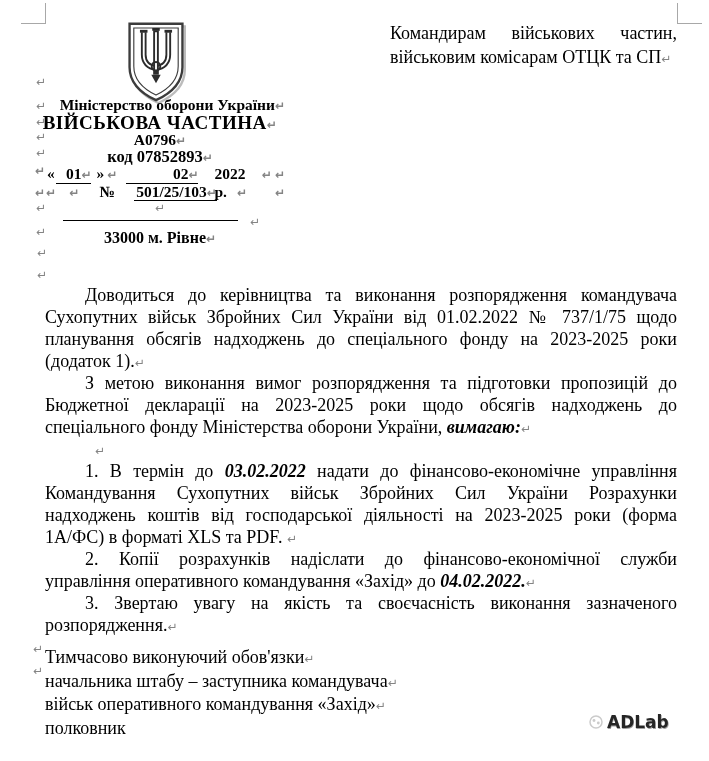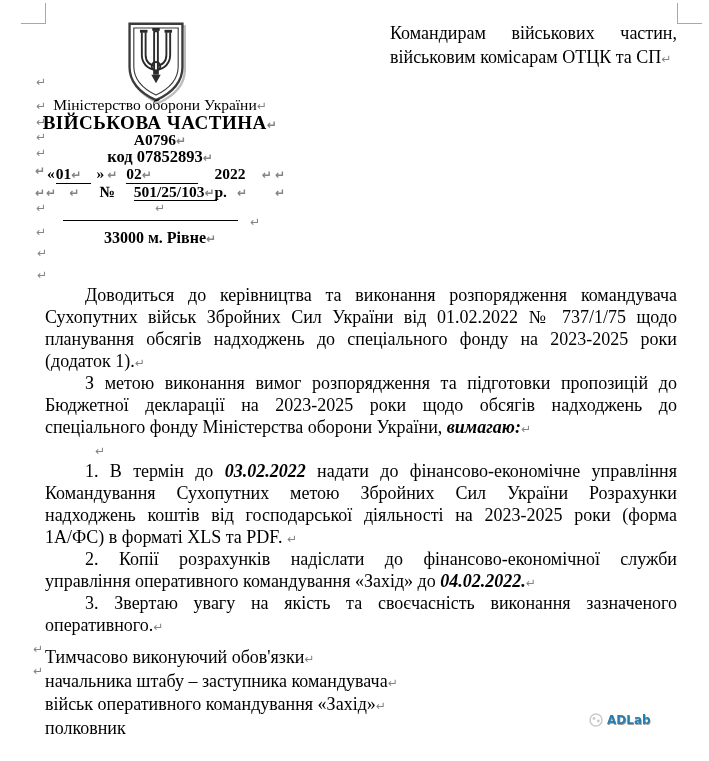--- a/index.html
+++ b/index.html
@@ -17,45 +17,45 @@
   
   .recipient{position:absolute;left:390px;top:22px;width:287px;
              font-size:18px;line-height:23.5px;}
   .jl{text-align:justify;text-align-last:justify;}
   .ll{text-align:left;}
   
   .emblem{position:absolute;left:122px;top:16px;}
   
   .lh{position:absolute;left:35px;top:96px;width:250px;text-align:center;}
   .lh .row{position:relative;}
-  .r-min {height:17px;line-height:17px;font-size:15.5px;font-weight:normal;}
+  .r-min {height:17px;line-height:17px;font-size:15.5px;font-weight:bold;text-align:right;}
   .r-unit{height:19px;line-height:19px;font-size:19px;font-weight:bold;letter-spacing:.5px;}
   .r-num {height:16px;line-height:16px;font-size:15.5px;font-weight:bold;}
   .r-code{height:17px;line-height:17px;font-size:16.5px;font-weight:bold;}
   .r-date,.r-reg{height:17.5px;line-height:17.5px;font-size:15.5px;font-weight:bold;
                  display:flex;align-items:baseline;text-align:left;}
   .r-cmark{height:13px;line-height:13px;}
   .r-line{height:16px;line-height:16px;text-align:left;}
   .r-city{height:18px;line-height:18px;font-size:16px;font-weight:bold;}
-  .uline{display:inline-block;border-bottom:1.5px solid #000;text-align:left;}
+  .uline{display:inline-block;border-bottom:1.5px solid #000;text-align:right;}
   .longline{display:inline-block;width:175px;height:0;border-bottom:1.5px solid #000;
             position:relative;top:-5px;margin-left:28px;}
   
   .body{position:absolute;left:45px;top:240px;width:632px;
         font-size:18px;line-height:22px;}
   .body .ind{text-indent:40px;}
   .sig{position:absolute;left:45px;top:646px;width:632px;
        font-size:18px;line-height:23.5px;}
   .sigrow{display:flex;justify-content:space-between;}
   b{font-weight:bold;font-style:italic;}
   
   .wm{position:absolute;left:588px;top:712px;display:flex;align-items:center;gap:3px;
       opacity:.85;}
   .wm-text{font-family:"DejaVu Sans","Liberation Sans",sans-serif;font-weight:bold;
-           font-size:12px;color:#0369a1;text-shadow:.6px .6px 0 #8f8f8f;}
+           font-size:17px;color:#000000;text-shadow:.6px .6px 0 #8f8f8f;}
 </style>
 </head>
 <body>
 
 <div class="page">
 
   <div class="cropTL"></div>
   <div class="cropTR"></div>
 
   <div class="recipient">
@@ -132,29 +132,29 @@
     <div class="jl">планування обсягів надходжень до спеціального фонду на 2023-2025 роки</div>
     <div class="ll"><span>(додаток 1).</span><span class="pm">↵</span></div>
 
     <div class="jl ind">З метою виконання вимог розпорядження та підготовки пропозицій до</div>
     <div class="jl">Бюджетної декларації на 2023-2025 роки щодо обсягів надходжень до</div>
     <div class="ll"><span>спеціального фонду Міністерства оборони України, </span><b>вимагаю:</b><span class="pm">↵</span></div>
 
     <div class="ll"><span class="pm" style="margin-left:50px">↵</span></div>
 
     <div class="jl ind"><span>1. В термін до </span><b>03.02.2022</b><span> надати до фінансово-економічне управління</span></div>
-    <div class="jl">Командування Сухопутних метою Збройних Сил України Розрахунки</div>
+    <div class="jl">Командування Сухопутних військ Збройних Сил України Розрахунки</div>
     <div class="jl">надходжень коштів від господарської діяльності на 2023-2025 роки (форма</div>
     <div class="ll"><span>1А/ФС) в форматі XLS та PDF. </span><span class="pm">↵</span></div>
 
     <div class="jl ind">2. Копії розрахунків надіслати до фінансово-економічної служби</div>
     <div class="ll"><span>управління оперативного командування «Захід» до </span><b>04.02.2022.</b><span class="pm">↵</span></div>
 
     <div class="jl ind">3. Звертаю увагу на якість та своєчасність виконання зазначеного</div>
-    <div class="ll"><span>оперативного.</span><span class="pm">↵</span></div>
+    <div class="ll"><span>розпорядження.</span><span class="pm">↵</span></div>
 
     <div><span class="pm" style="margin-left:-12px">↵</span></div>
     <div><span class="pm" style="margin-left:-12px">↵</span></div>
   </div>
 
   <div class="sig">
     <div><span>Тимчасово виконуючий обов'язки</span><span class="pm">↵</span></div>
     <div><span>начальника штабу – заступника командувача</span><span class="pm">↵</span></div>
     <div><span>військ оперативного командування «Захід»</span><span class="pm">↵</span></div>
     <div class="sigrow">

